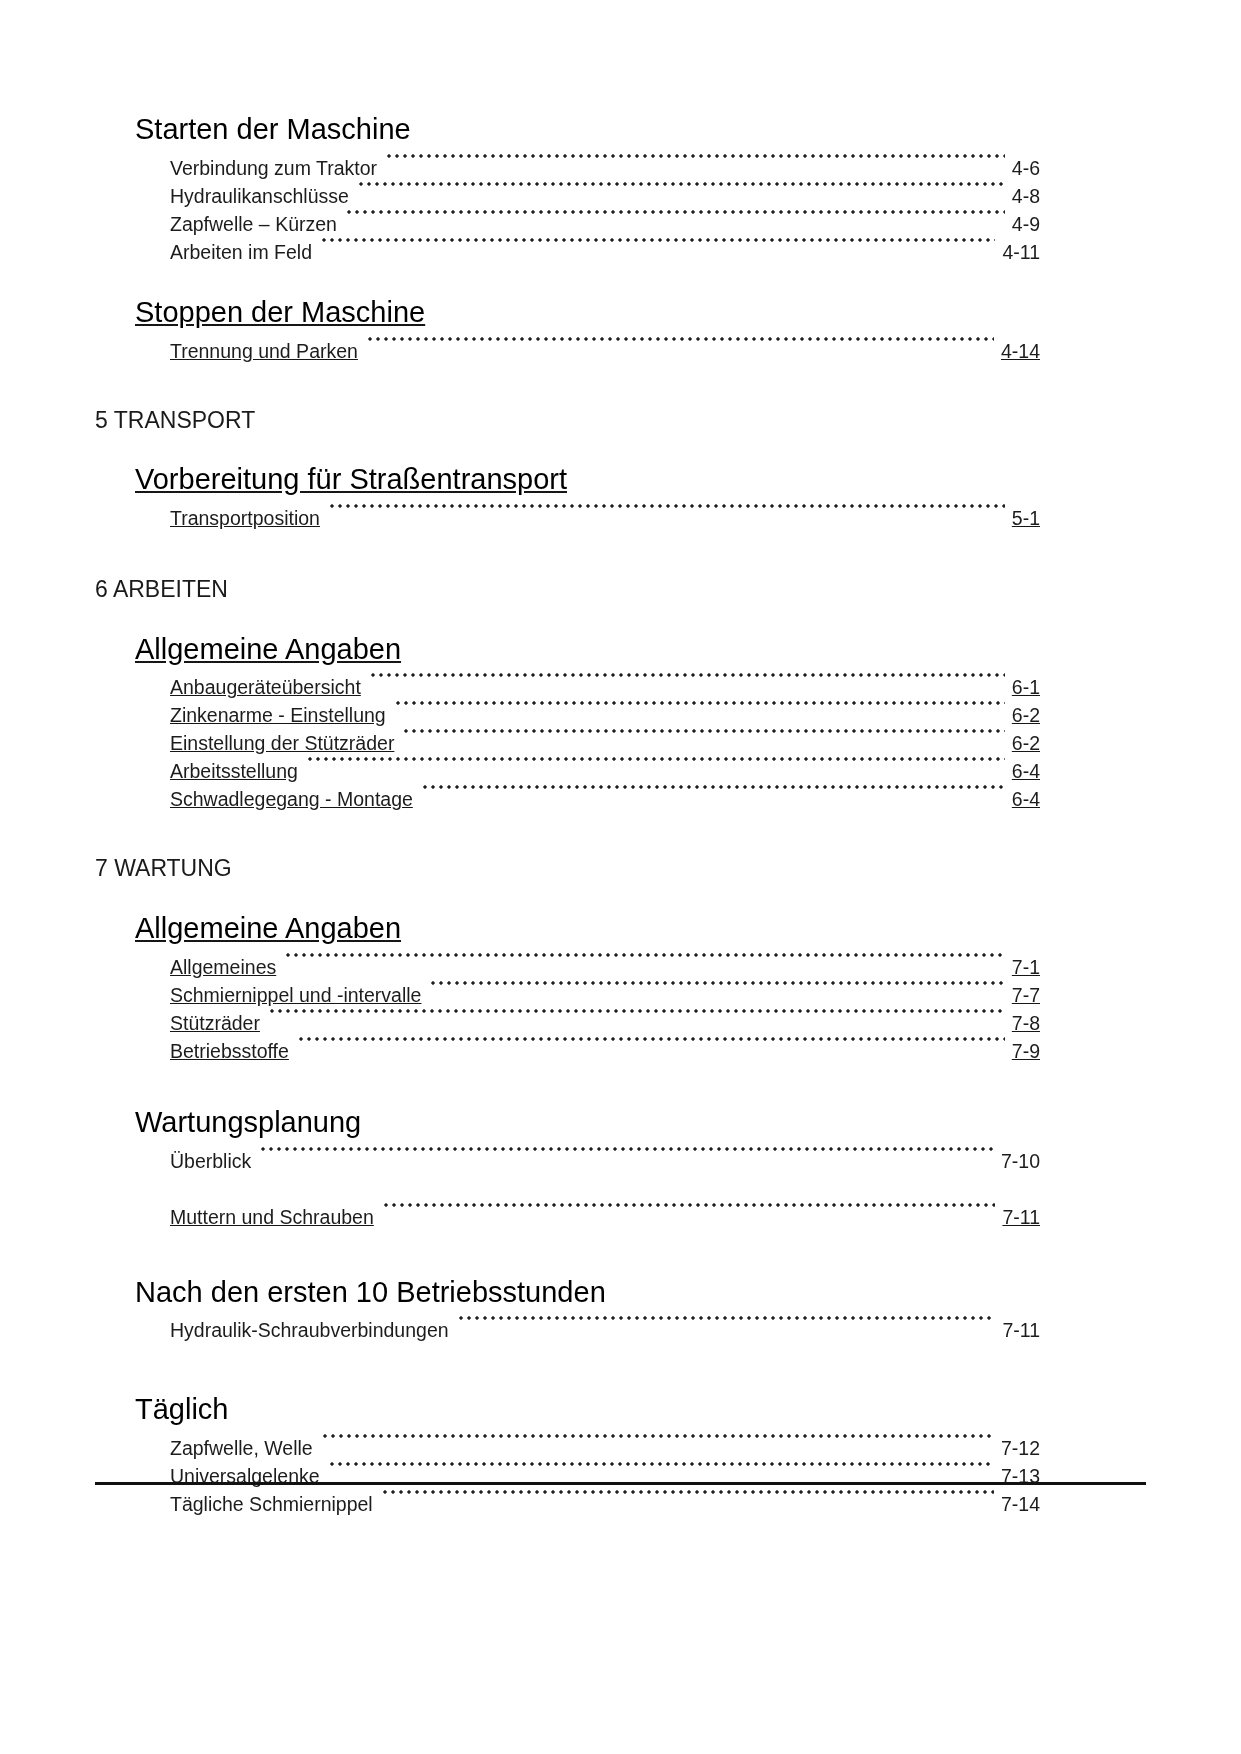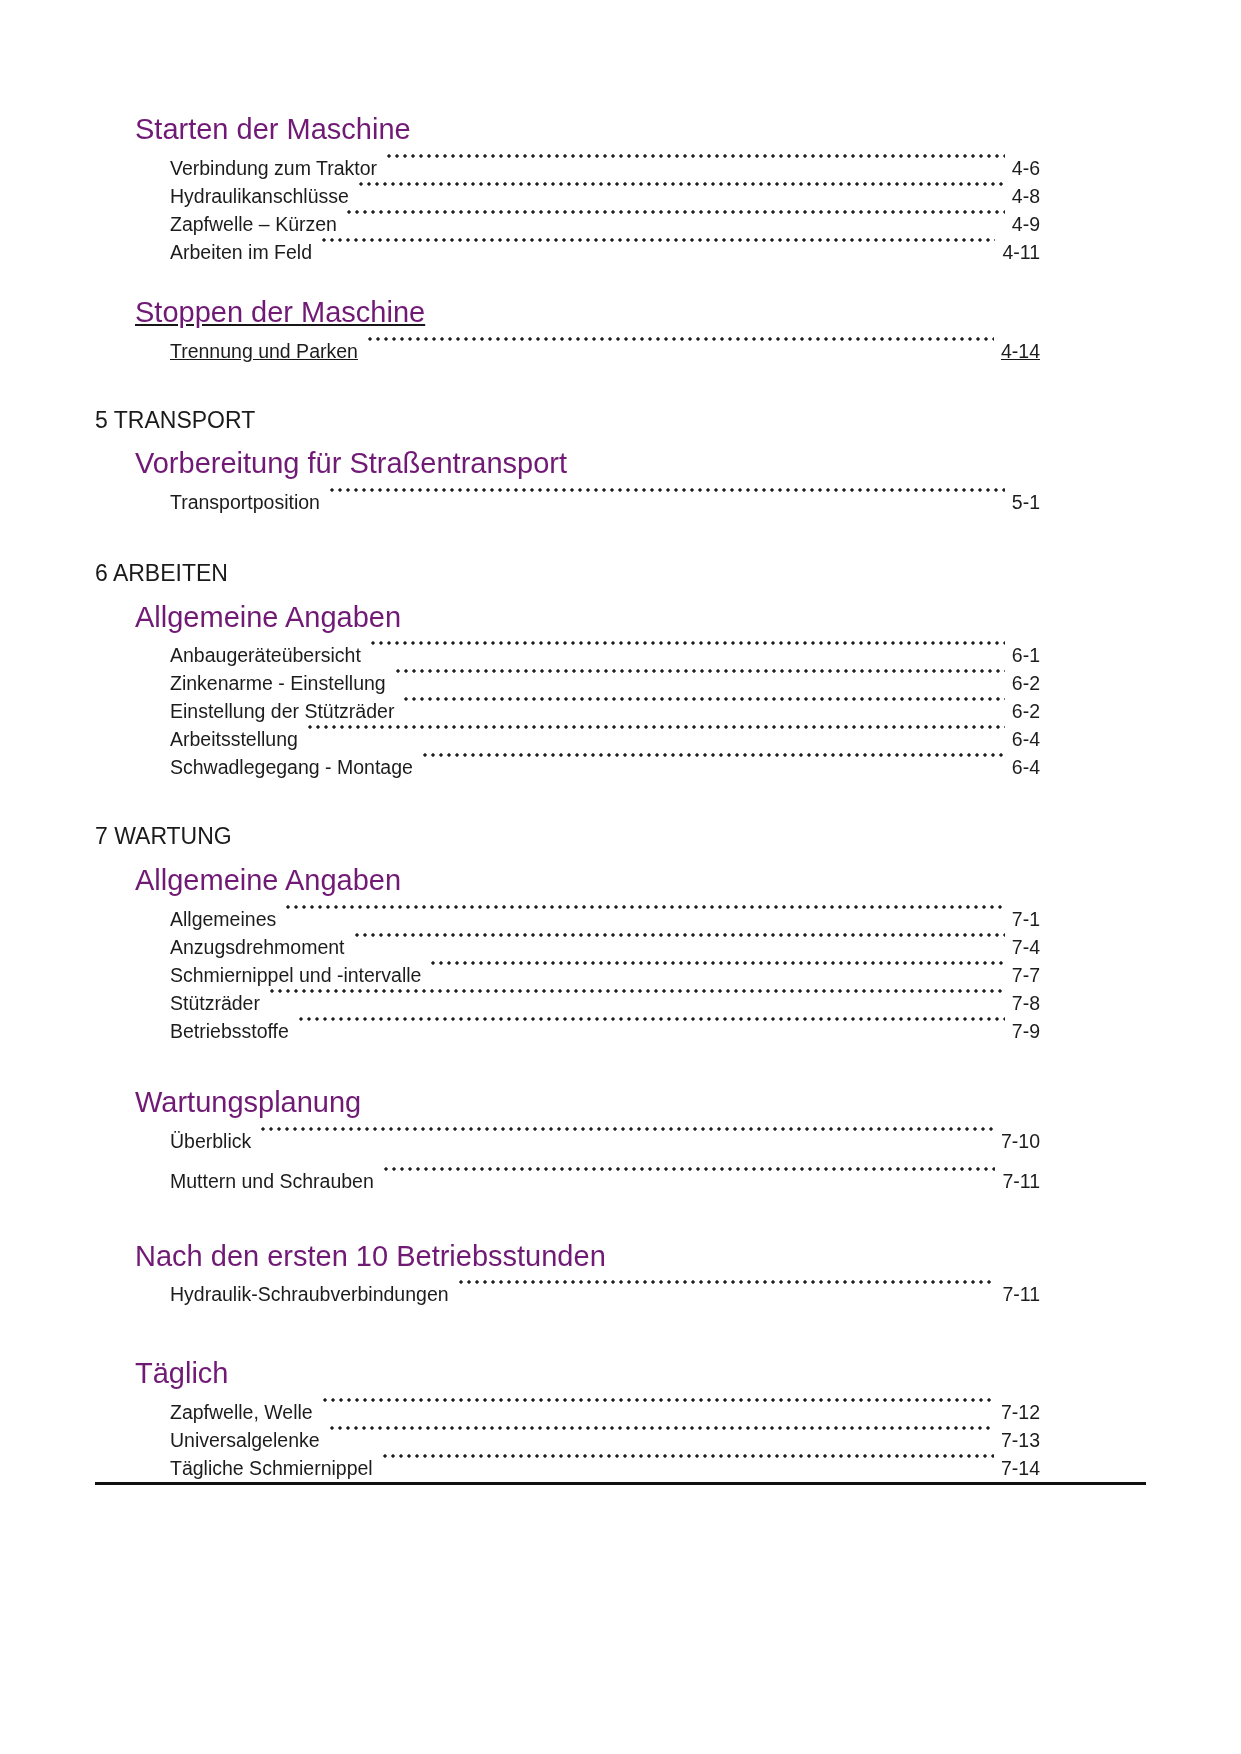--- a/index.html
+++ b/index.html
@@ -22,21 +22,21 @@
     font-weight: 400;
     margin: 0;
     line-height: 1.2;
     color: #1a1a1a;
   }
   .sh {
     font-size: 29px;
     font-weight: 400;
     margin: 0 0 0 40px;
     line-height: 1.2;
-    color: #701a75;
+    color: #000000;
   }
   .entries { margin: 7px 106px 0 75px; }
   .entry {
     display: flex;
     font-size: 19.5px;
     line-height: 28px;
     color: #1c1c1c;
   }
   .entry .t { white-space: nowrap; padding-right: 3px; }
   .entry .p { white-space: nowrap; padding-left: 3px; }
@@ -44,21 +44,21 @@
     flex: 1 1 auto;
     min-width: 24px;
     height: 4px;
     margin: 0 4px 5px 5px;
     background-image: radial-gradient(circle, #1e1e1e 1.4px, transparent 1.9px);
     background-size: 8px 4px;
     background-repeat: repeat-x;
     background-position: left center;
   }
   .g0  { margin-top: 0; }
-  .g12 { margin-top: 12px; }
+  .g12 { margin-top: 28px; text-decoration: underline; }
   .g30 { margin-top: 29px; text-decoration: underline; }
   .g40 { margin-top: 40px; }
   .g42 { margin-top: 42px; }
   .g44 { margin-top: 44px; }
   .g48 { margin-top: 48px; }
   .footer-rule {
     position: absolute;
     left: 95px;
     right: 95px;
     top: 1482px;
@@ -163,25 +163,20 @@
 
   <section class="sec g12">
     <h2 class="sh">Allgemeine Angaben</h2>
     <div class="entries">
       <div class="entry">
         <span class="t">Allgemeines</span>
         <span class="leader"></span>
         <span class="p">7-1</span>
       </div>
       <div class="entry">
-        <span class="t">Anzugsdrehmoment</span>
-        <span class="leader"></span>
-        <span class="p">7-4</span>
-      </div>
-      <div class="entry">
         <span class="t">Schmiernippel und -intervalle</span>
         <span class="leader"></span>
         <span class="p">7-7</span>
       </div>
       <div class="entry">
         <span class="t">Stützräder</span>
         <span class="leader"></span>
         <span class="p">7-8</span>
       </div>
       <div class="entry">

